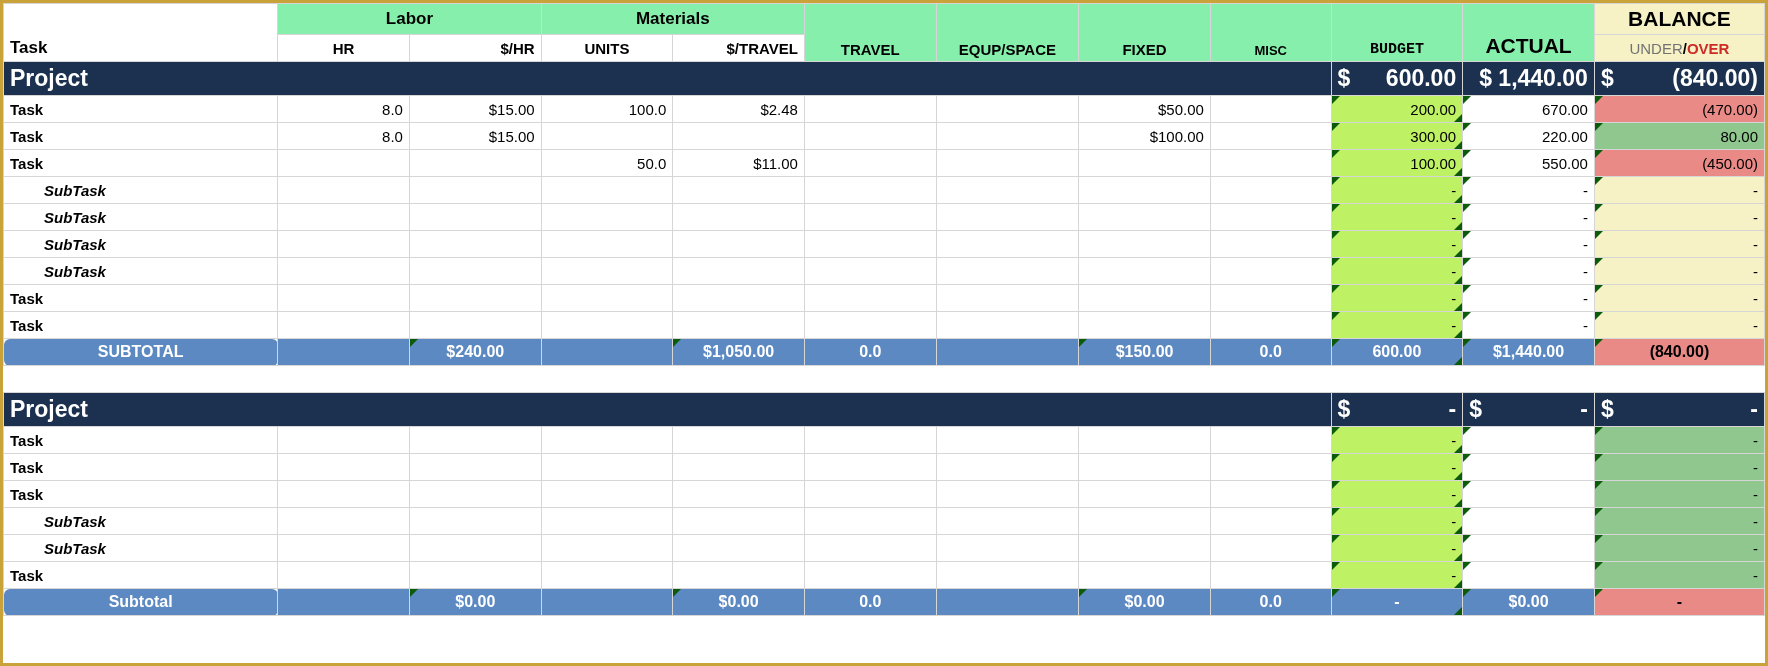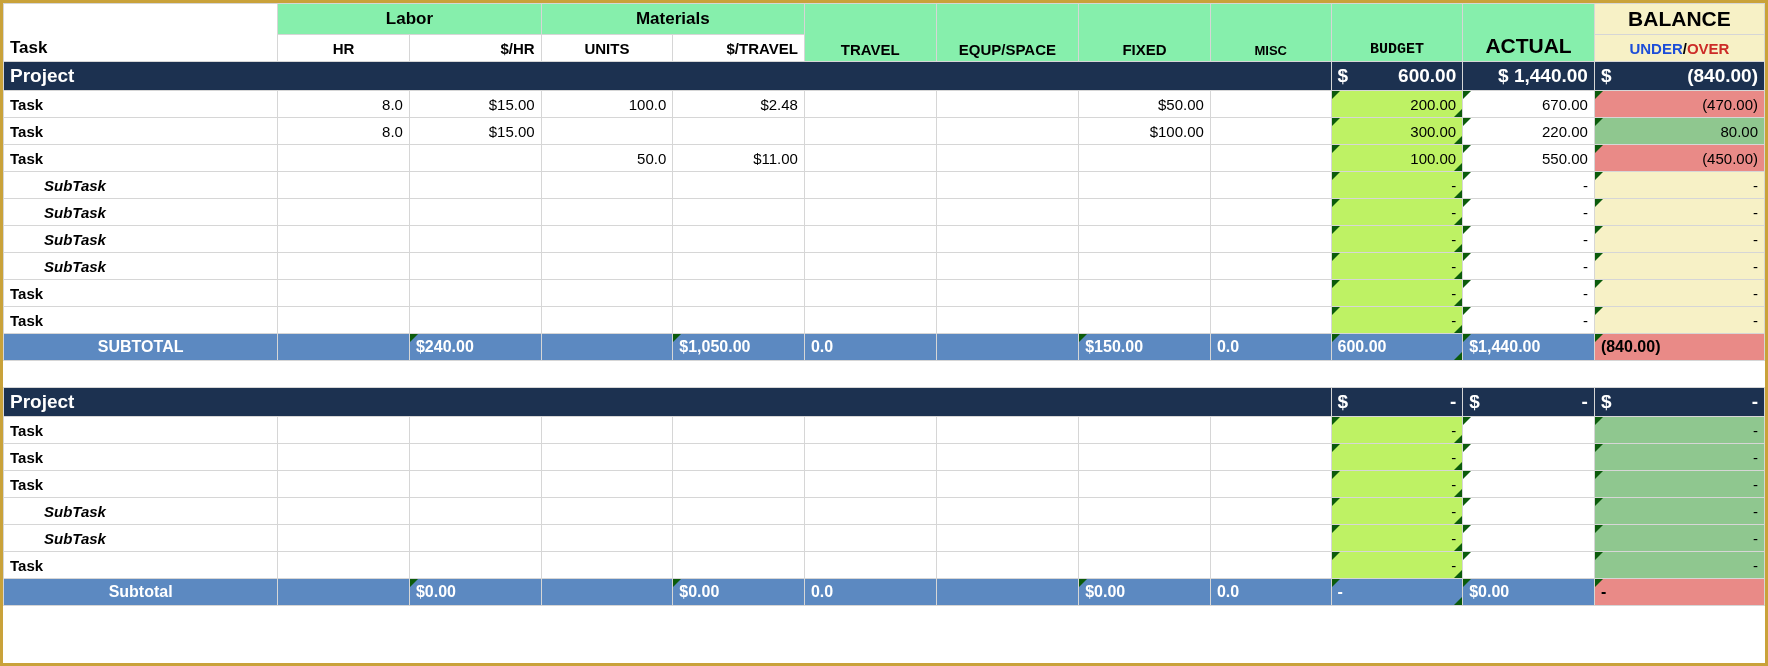--- a/index.html
+++ b/index.html
@@ -39,33 +39,33 @@
     font-size: 15px;
   }
   .hdr-sub.center { text-align: center; }
   .hdr-sub.left { text-align: left; }
   .balance-hdr {
     font-weight: bold;
     text-align: center;
     font-size: 21px;
     background: #f7f1c6;
   }
-  .under { color: #1d4ed8; font-weight: bold; }
+  .under { color: #737373; font-weight: normal; }
   .over { color: #cc2b27; font-weight: bold; }
   .under-over-hdr {
     text-align: center;
     font-weight: bold;
     background: #f7f1c6;
   }
 
   .project-row td {
     background: #1c3150;
     color: #fff;
     font-weight: bold;
-    font-size: 19px;
+    font-size: 23px;
   }
   .project-row td.first { text-align: left; }
   .project-row td.num { text-align: right; }
 
   .task-row td.first { font-weight: bold; text-align:left; }
   .task-row td.num { text-align: right; }
   .subtask-row td.first { font-weight: bold; font-style: italic; padding-left: 40px; text-align:left;}
   .subtask-row td.num { text-align: right; }
 
   .budget-cell { background: #bef264; text-align: right; }
@@ -75,22 +75,22 @@
   .bal-red { background: #e98a87; }
   .bal-green { background: #8fc78f; }
   .bal-yellow { background: #f7f1c6; }
 
   .subtotal-row td {
     background: #5c89c1;
     color: #fff;
     font-weight: bold;
     font-size: 16px;
   }
-  .subtotal-row td.first { text-align: center; }
-  .subtotal-row td.num { text-align: left; }
+  .subtotal-row td.first { text-align: center; border-radius: 6px; }
+  .subtotal-row td.num { text-align: center; }
 
   .blank-row td { border: none; height: 27px; background:#fff; }
 
   
   .tri-dkgreen::before, .tri-dkgreen::after { content:''; position:absolute; width:0; height:0; }
   .tri-tl::before { top:0; left:0; border-top:8px solid #0b5b0b; border-right:8px solid transparent; }
   .tri-br::after { bottom:0; right:0; border-bottom:8px solid #0b5b0b; border-left:8px solid transparent; }
 
   
   col.c-task   { width: 250px; }

